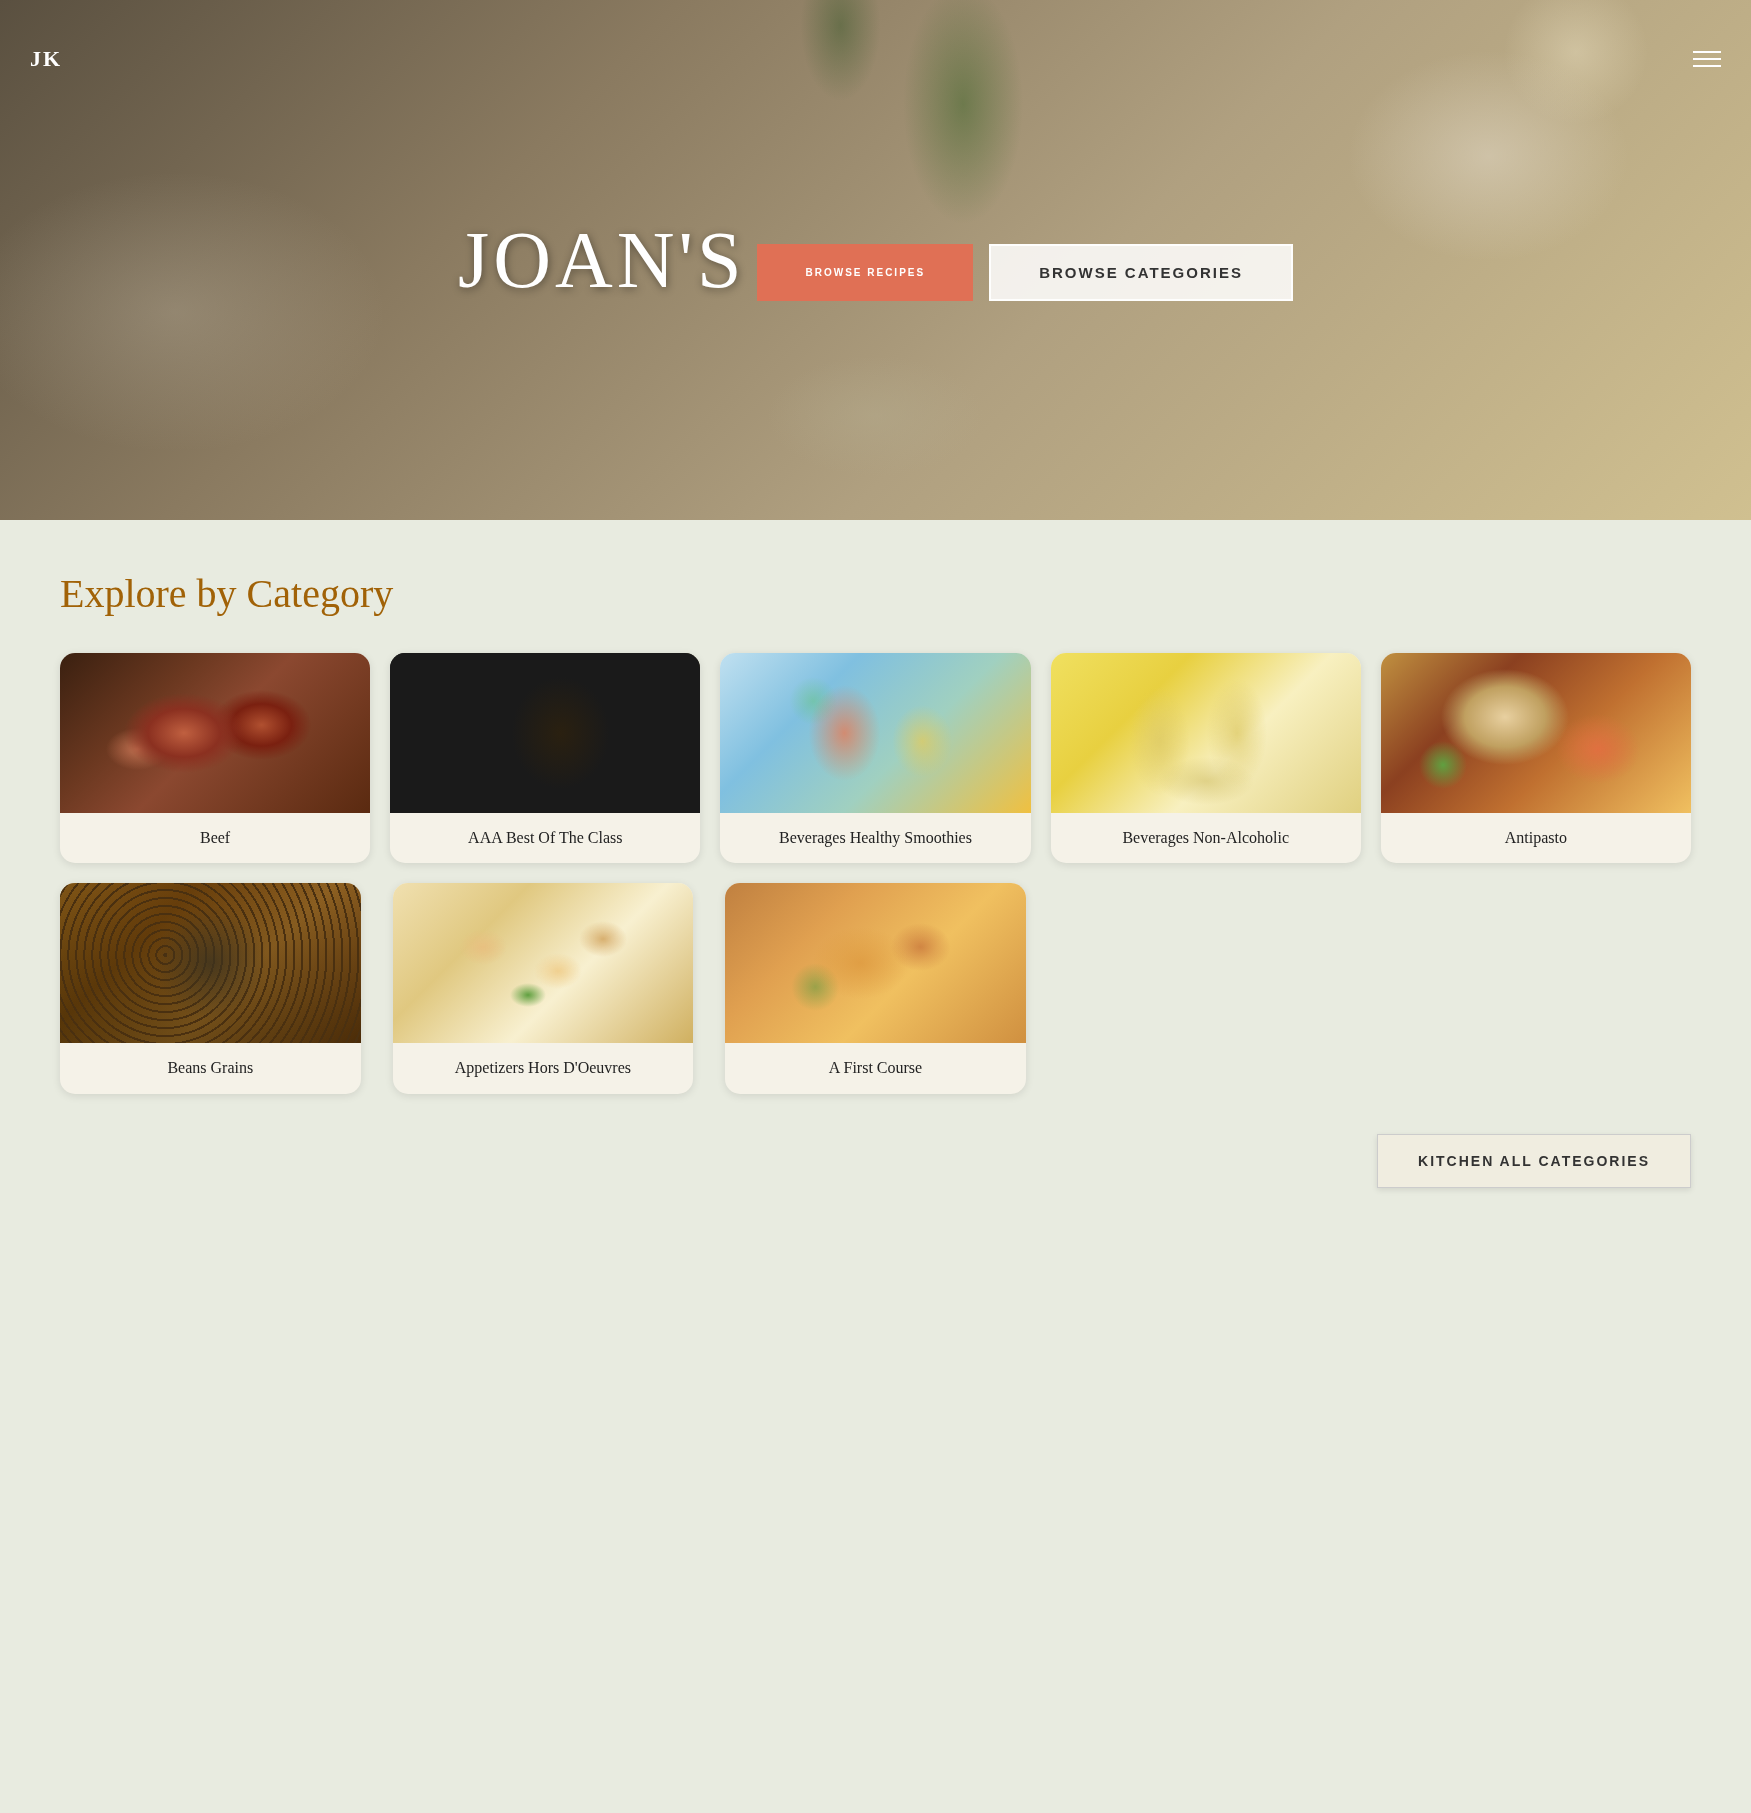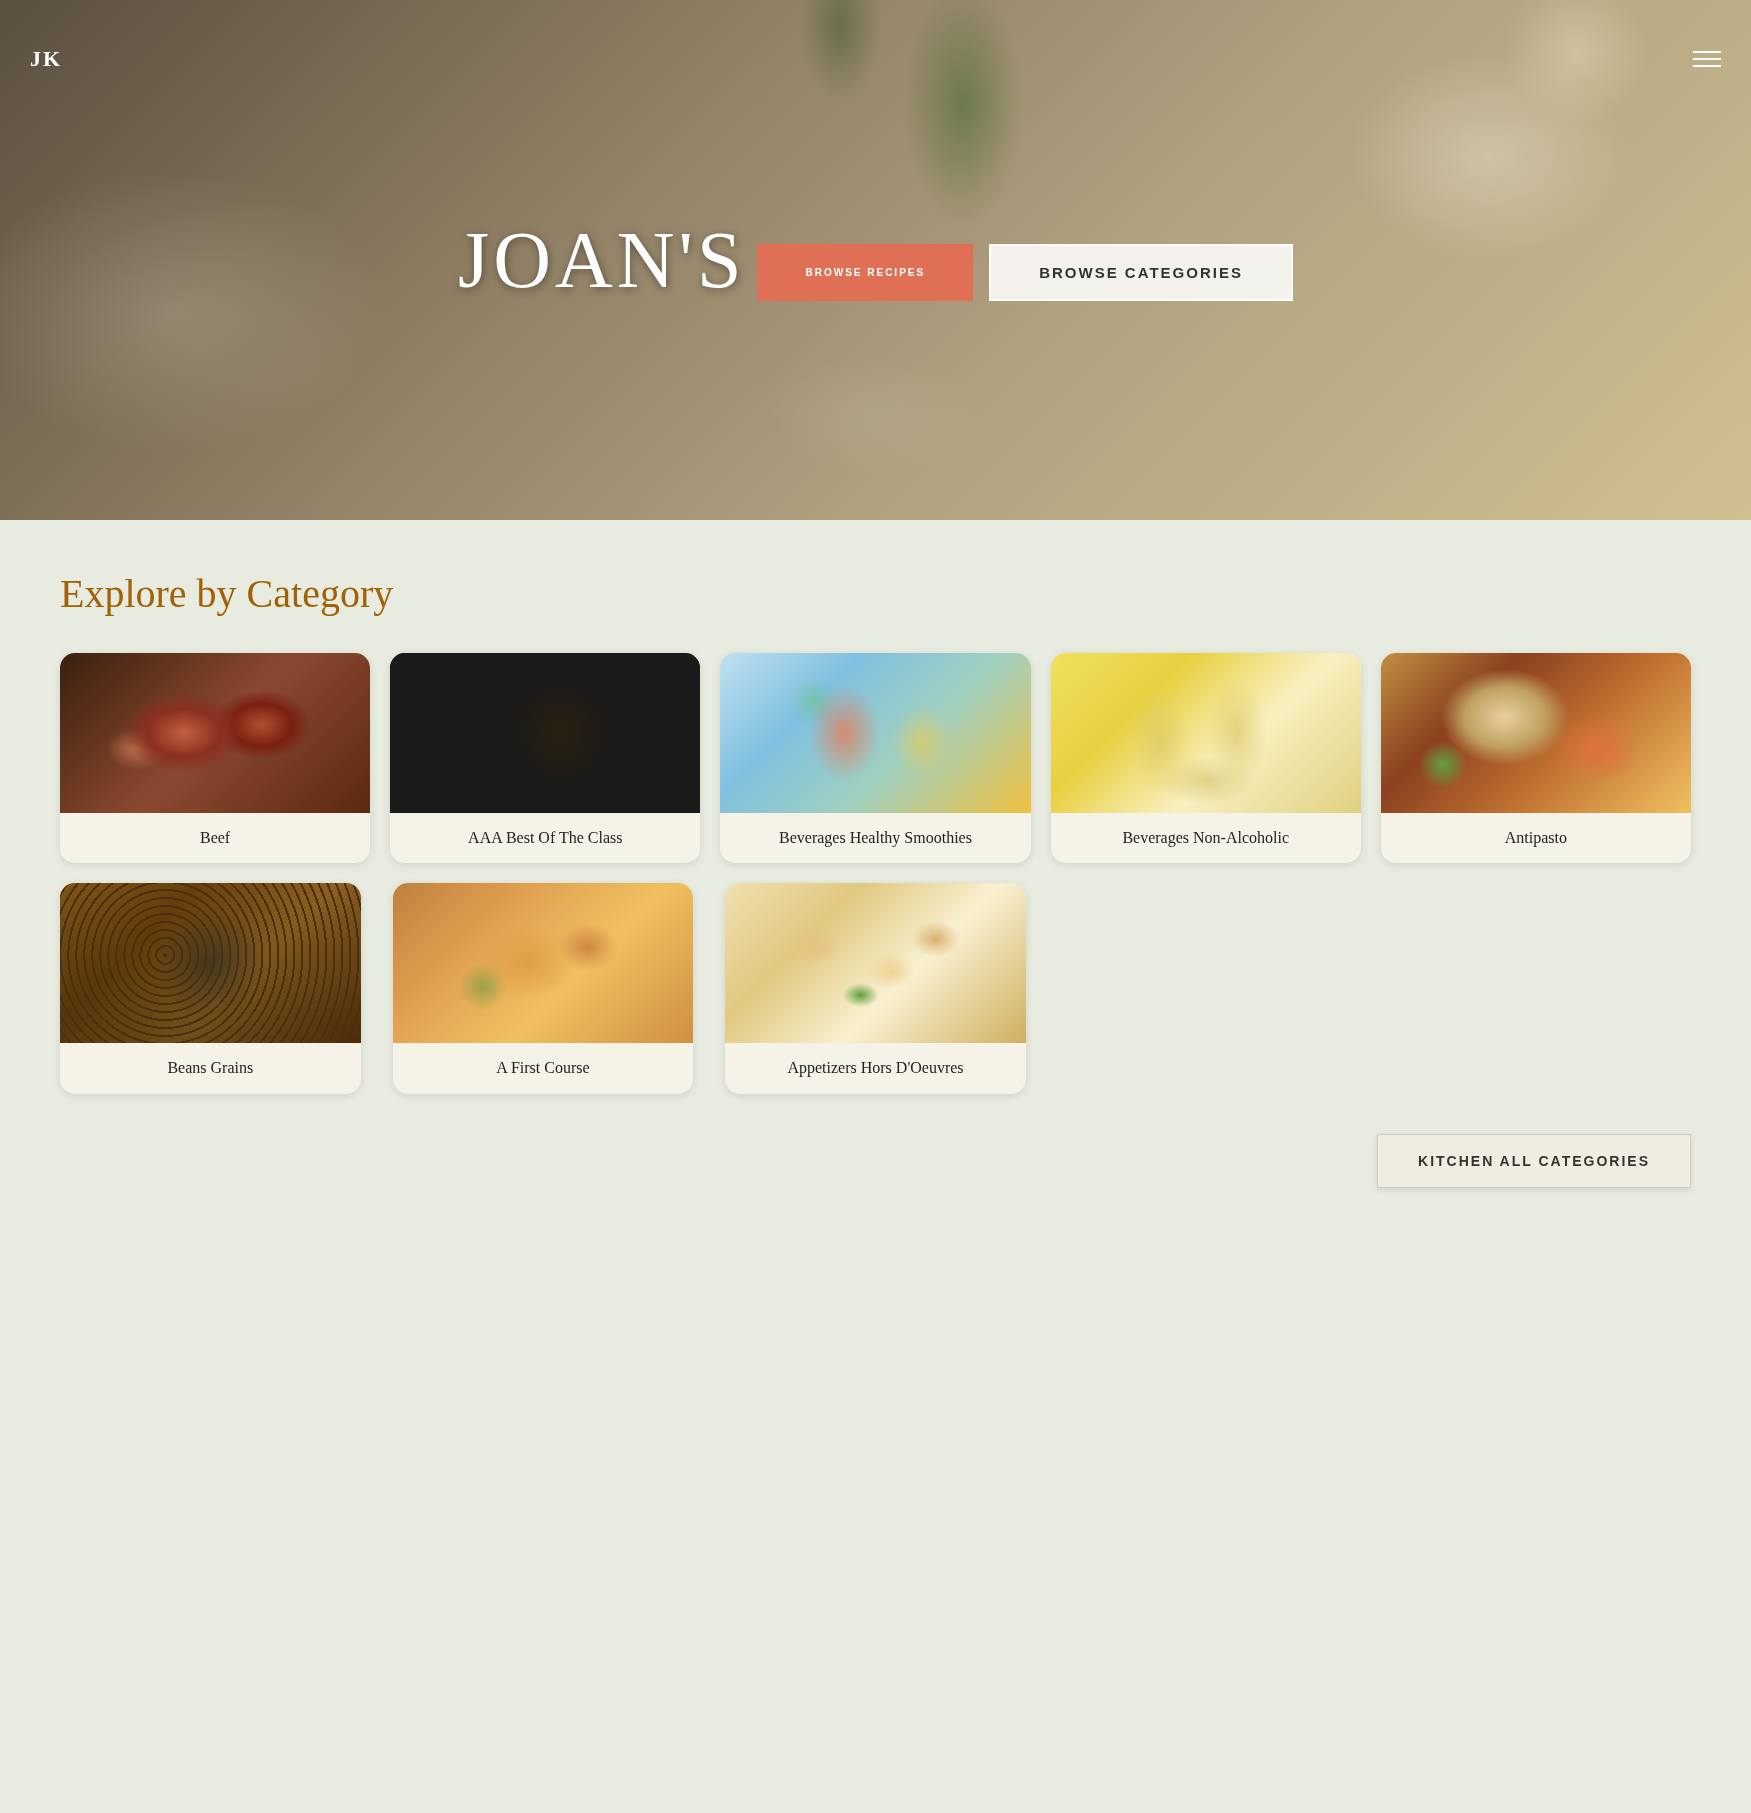--- a/index.html
+++ b/index.html
@@ -404,27 +404,27 @@
   </div>
 
   <div class="category-grid-row2">
 
     <div class="category-card">
       <div class="category-card-image img-beans"></div>
       <div class="category-card-label">Beans Grains</div>
     </div>
 
     <div class="category-card">
+      <div class="category-card-image img-appetizers"></div>
+      <div class="category-card-label">Appetizers Hors D'Oeuvres</div>
+    </div>
+
+    <div class="category-card">
       <div class="category-card-image img-first-course"></div>
       <div class="category-card-label">A First Course</div>
-    </div>
-
-    <div class="category-card">
-      <div class="category-card-image img-appetizers"></div>
-      <div class="category-card-label">Appetizers Hors D'Oeuvres</div>
     </div>
 
     <div class="category-card category-card-empty"></div>
     <div class="category-card category-card-empty"></div>
 
   </div>
 
   <div class="bottom-row">
     <button class="btn-browse-all">KITCHEN ALL CATEGORIES</button>
   </div>

